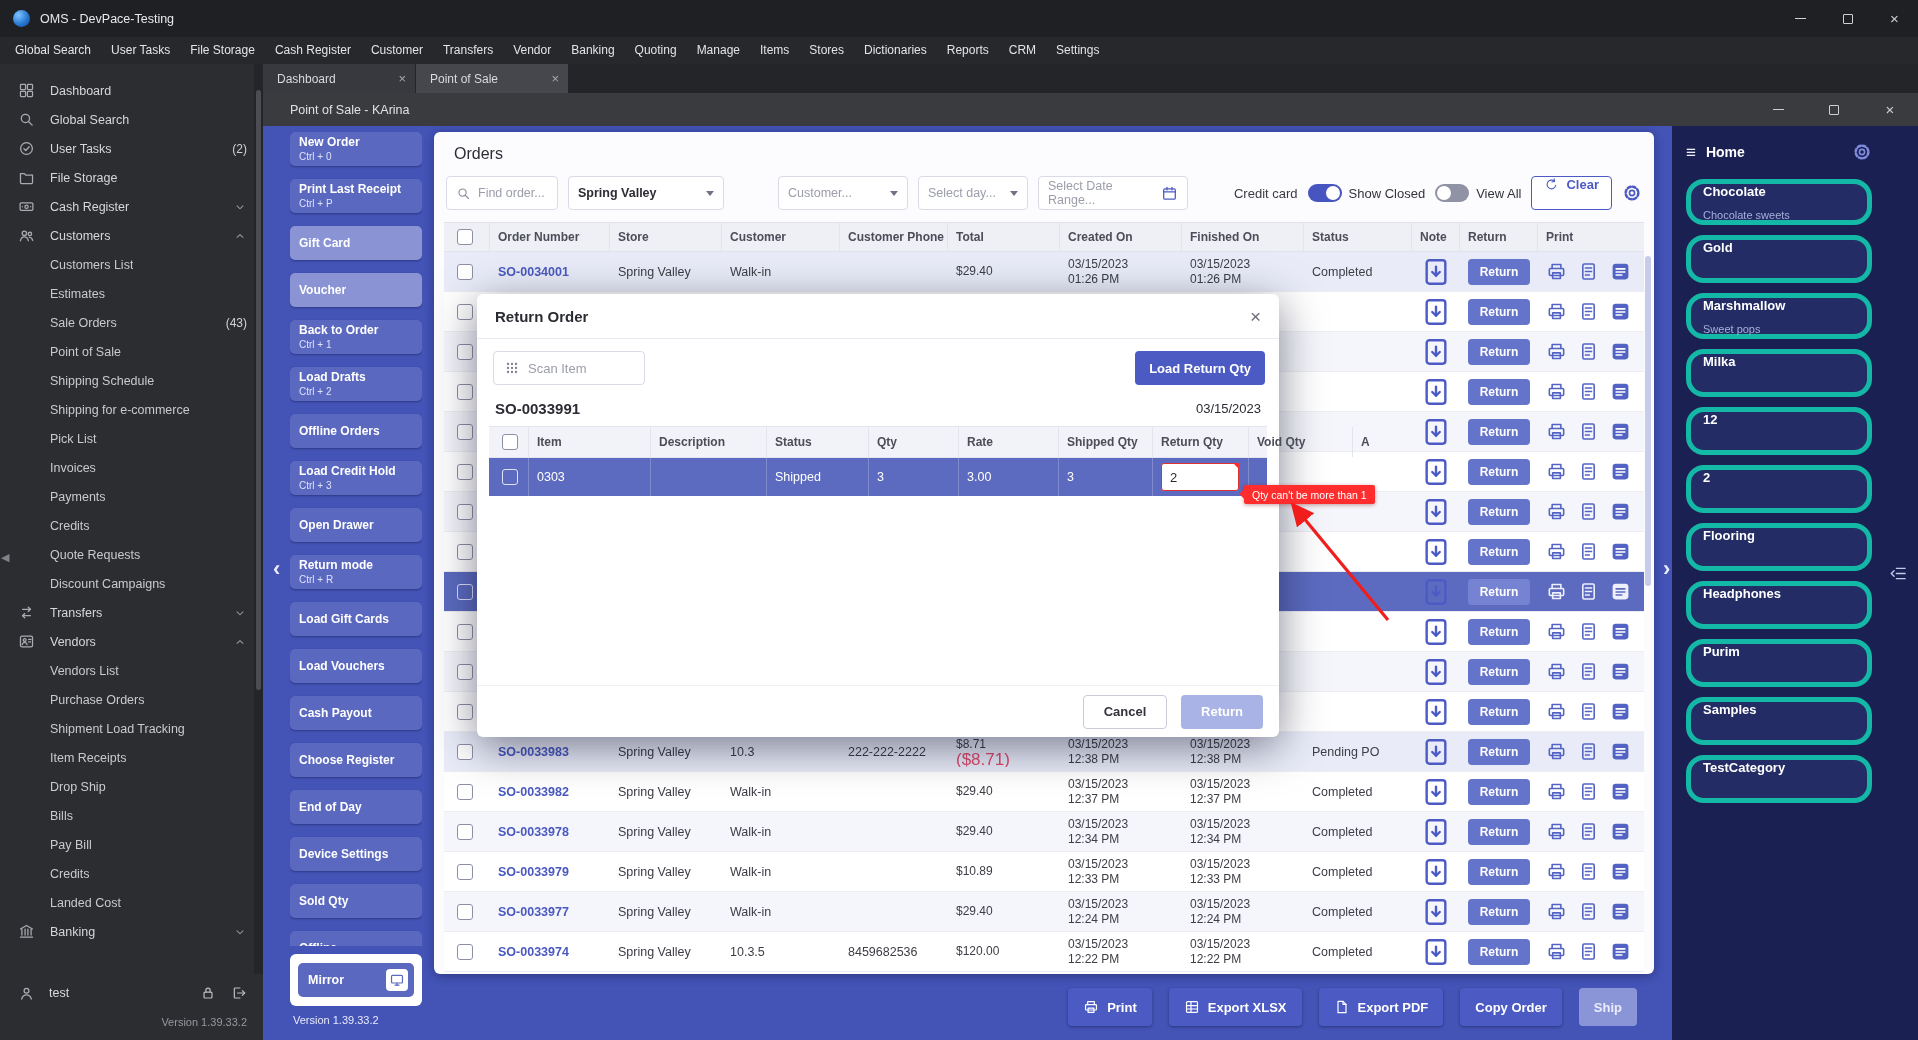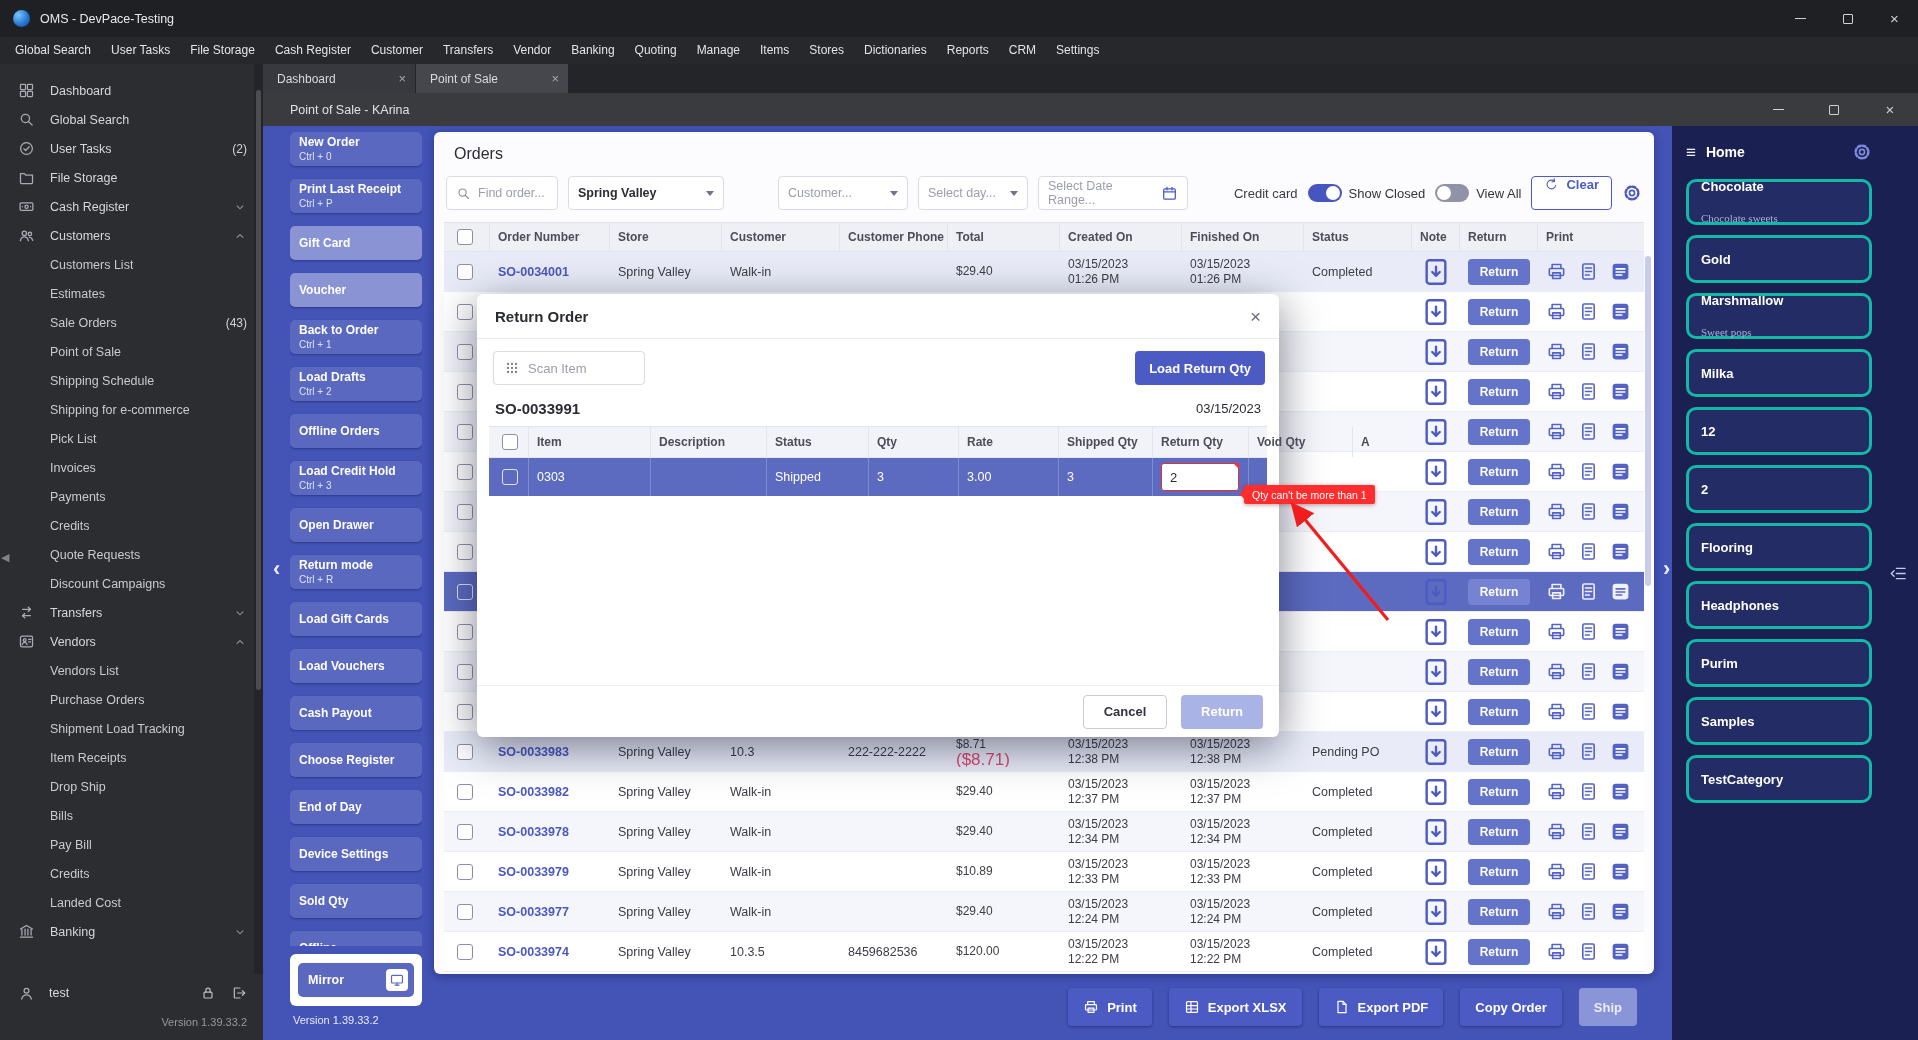--- a/index.html
+++ b/index.html
@@ -125,25 +125,25 @@
   .fbtn.disabled{background:#8a95d8;color:#e9ecfb;box-shadow:none;}
   .fic{width:16px;height:16px;flex:none;}
 
   
   .right-panel{flex:1;margin-left:18px;background:#1a2152;padding:12px 46px 0 14px;position:relative;min-width:0;}
   .rp-header{height:28px;display:flex;align-items:center;margin-bottom:13px;}
   .rp-burger{font-size:17px;color:#eceefb;margin-right:10px;line-height:1;}
   .rp-title{font-size:14px;font-weight:bold;color:#fff;}
   .rp-gear{margin-left:auto;width:20px;height:20px;color:#7e8bdd;}
   .rp-cats{display:flex;flex-direction:column;gap:10px;}
-  .cat-btn{border:3px solid #14b8a6;border-radius:10px;background:#232c64;padding:0 12px;display:flex;flex-direction:column;justify-content:center;}
+  .cat-btn{border:5px solid #14b8a6;border-radius:18px;background:#232c64;padding:0 12px;display:flex;flex-direction:column;justify-content:flex-start;}
   .cat-btn.single{height:48px;}
   .cat-btn.double{height:46px;}
   .cat-title{font-size:13px;font-weight:bold;color:#fff;line-height:15px;white-space:nowrap;}
-  .cat-sub{font-size:11px;color:#a7afd8;line-height:13px;margin-top:18px;white-space:nowrap;font-family:Liberation Serif, serif;}
+  .cat-sub{font-size:11px;color:#a7afd8;line-height:13px;margin-top:10px;white-space:nowrap;}
   .rp-collapse{position:absolute;right:9px;top:438px;width:22px;height:19px;color:#c3c9ea;}
 
   
   .modal{position:absolute;left:214px;top:168px;width:802px;height:443px;background:#fff;border-radius:6px;box-shadow:0 10px 44px rgba(8,10,36,.5);z-index:20;display:flex;flex-direction:column;}
   .modal-header{height:45px;flex:none;display:flex;align-items:center;padding:0 18px;border-bottom:1px solid #e9eaf1;}
   .modal-title{font-size:15px;font-weight:bold;color:#2b2c33;}
   .modal-close{margin-left:auto;font-size:19px;color:#6d6e77;line-height:1;}
   .modal-scan-row{flex:none;display:flex;align-items:center;padding:12px 14px 0 16px;}
   .scan-input{width:152px;height:34px;border:1px solid #d9dbe7;border-radius:4px;display:flex;align-items:center;gap:8px;padding:0 10px;}
   .scan-ic{width:16px;height:16px;color:#7a7d8f;flex:none;}

